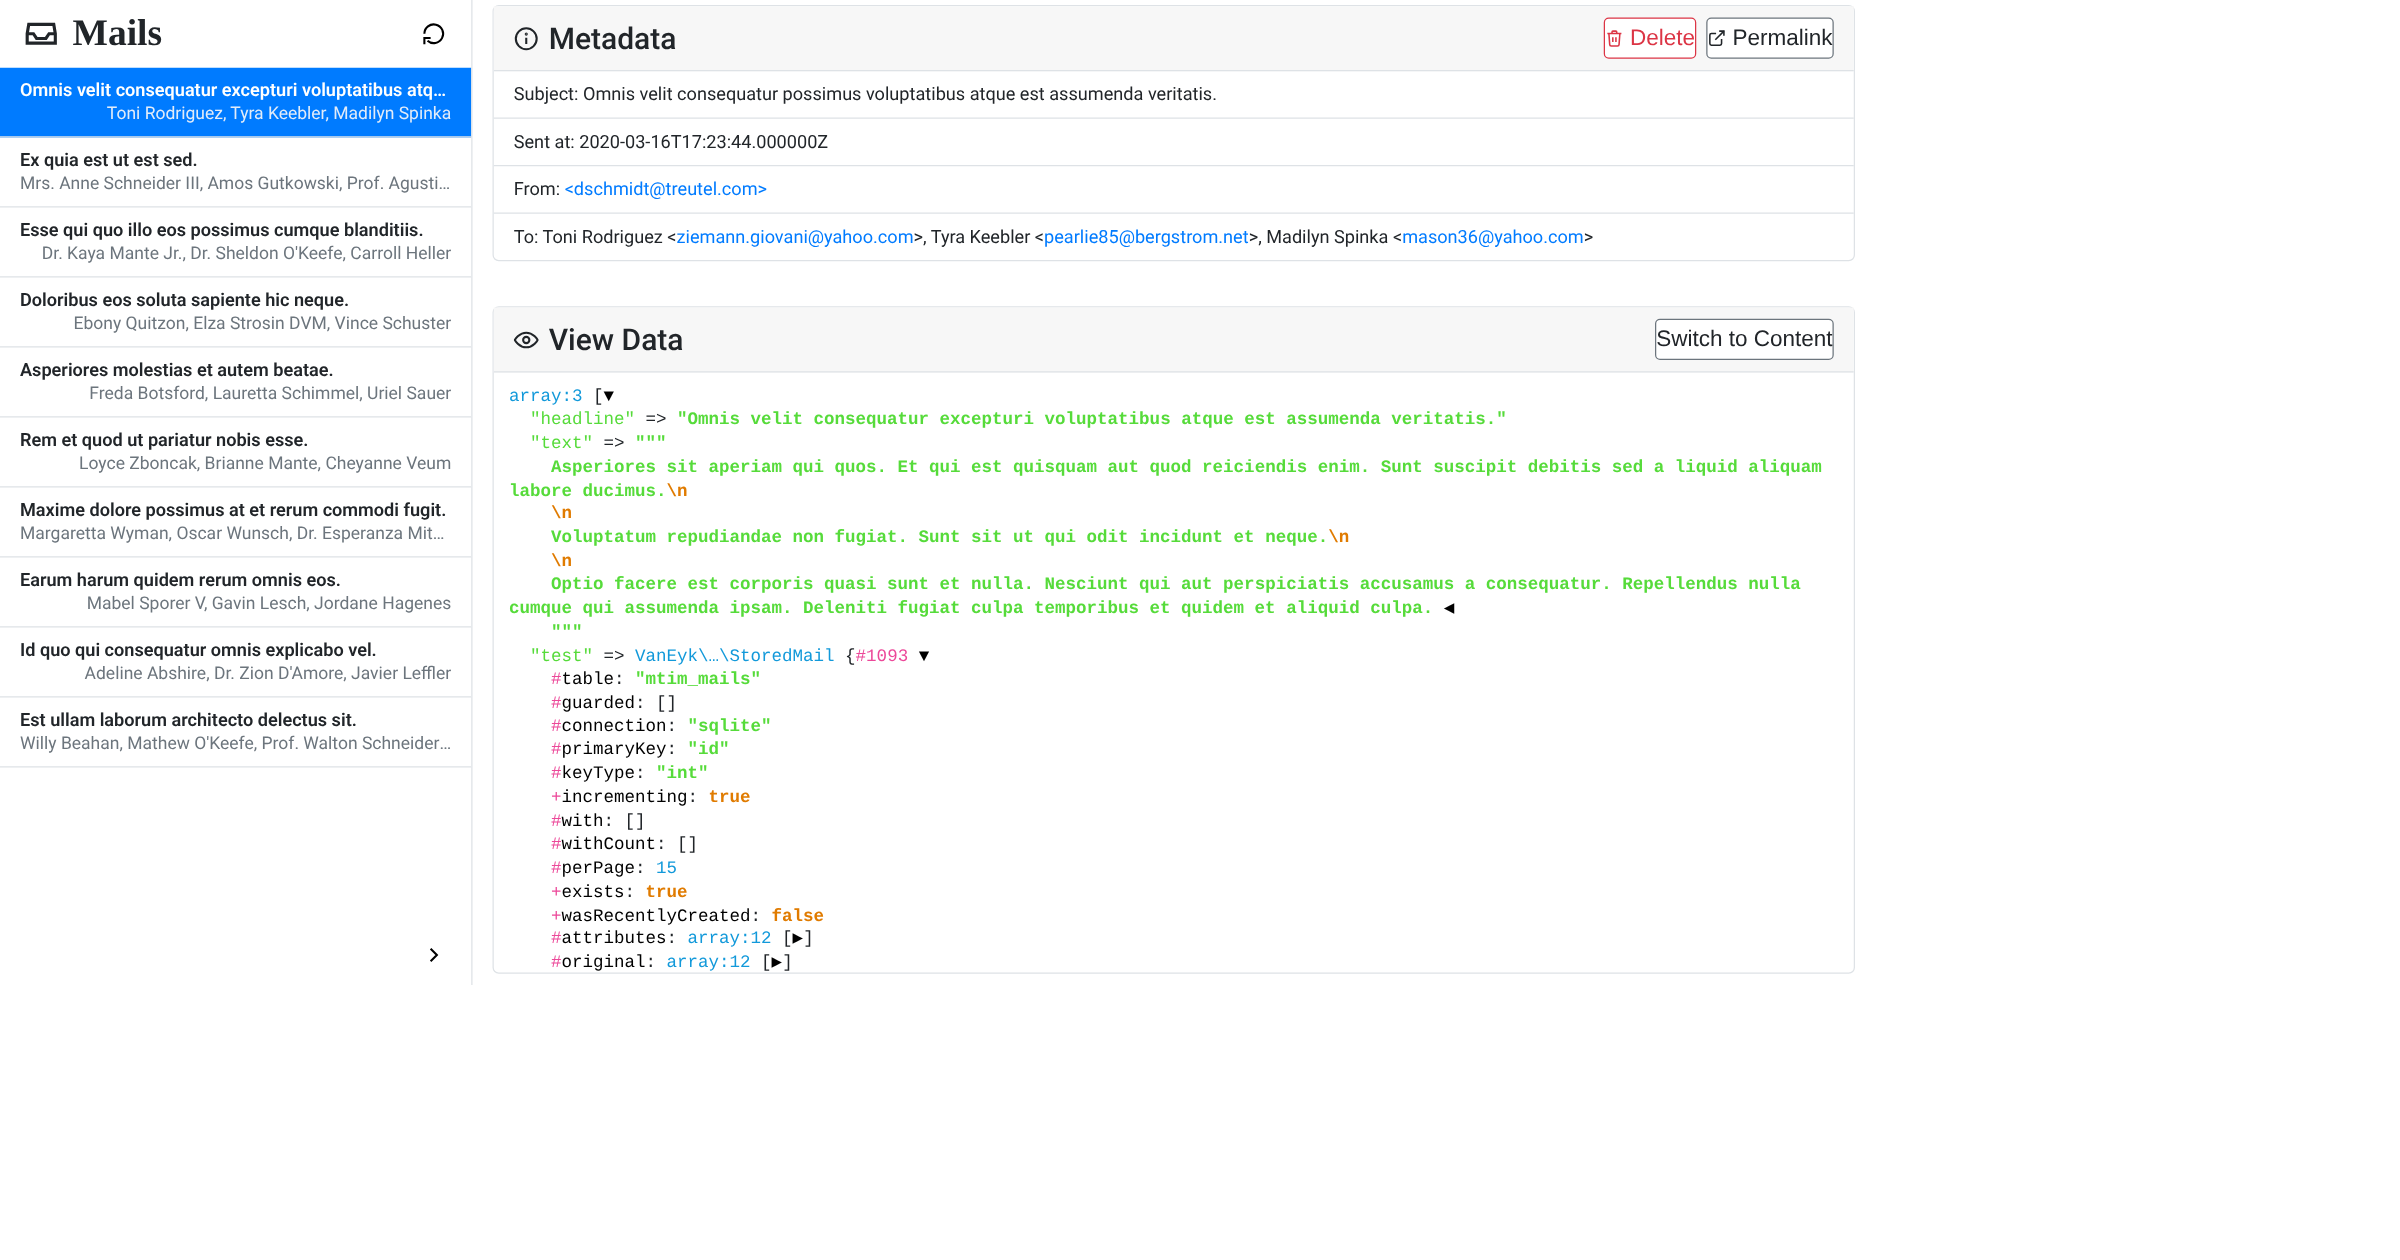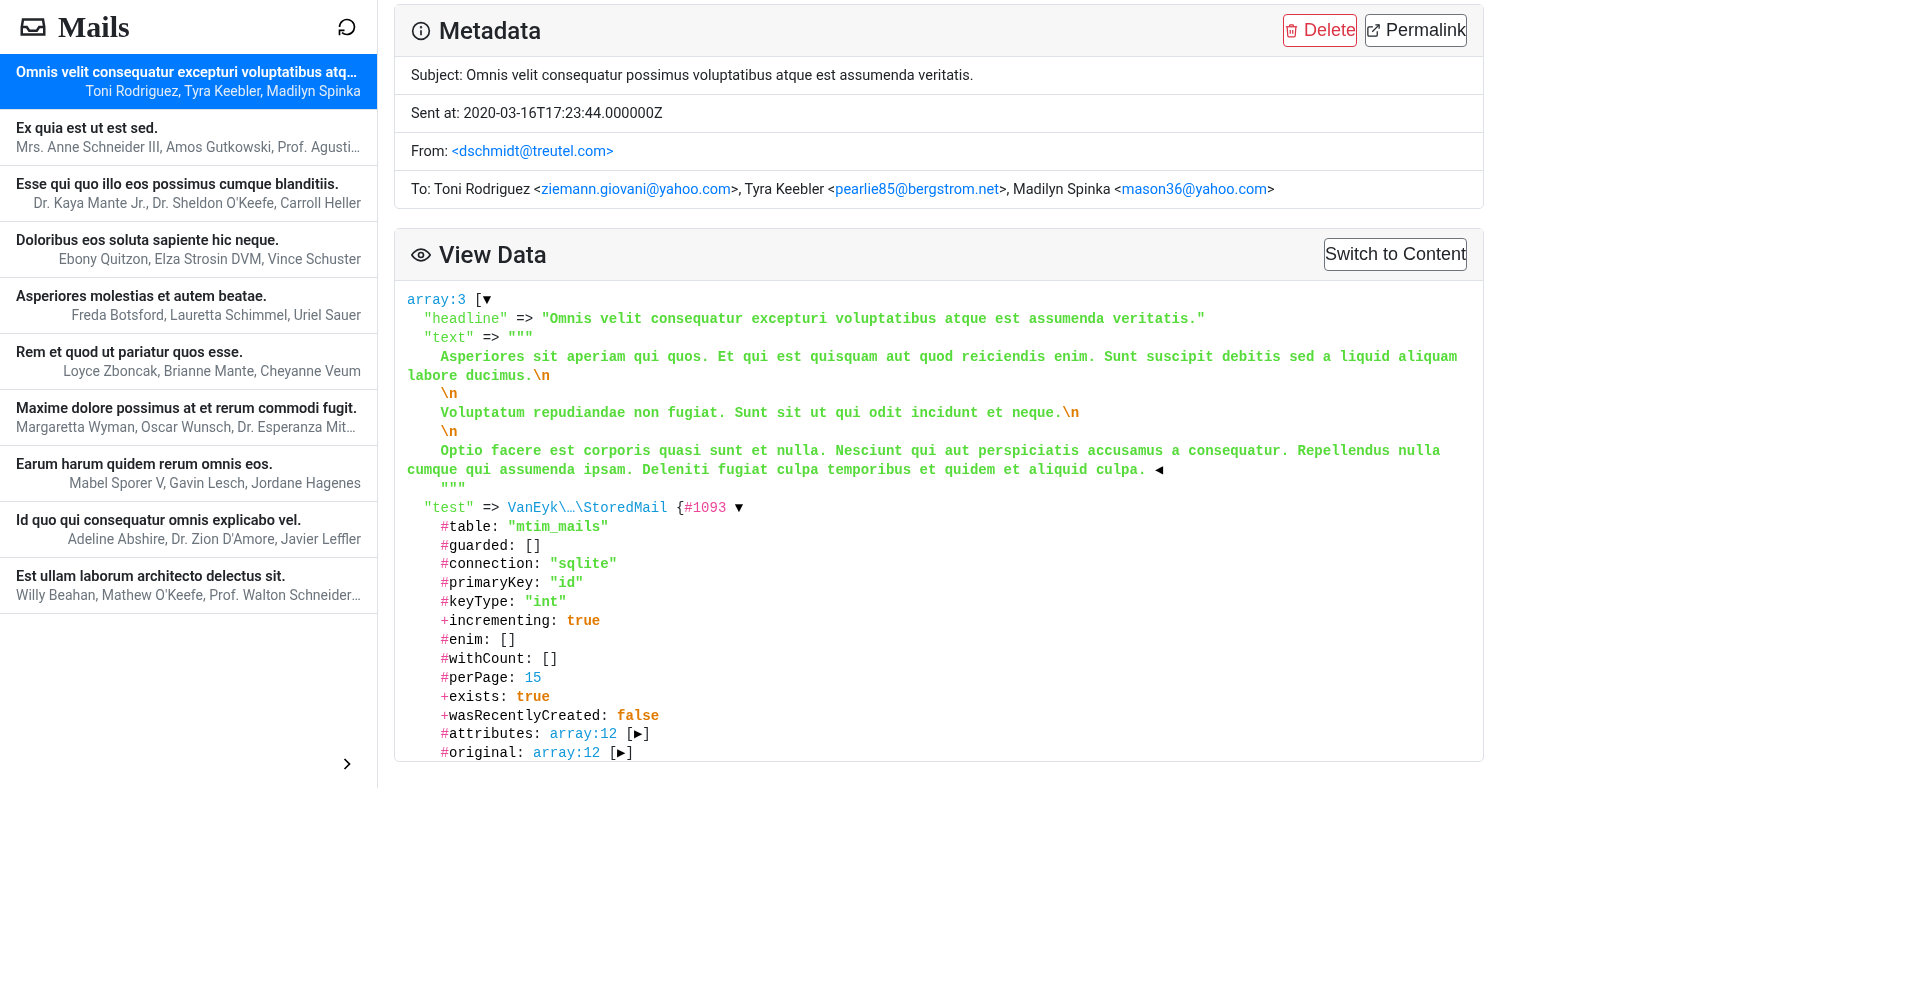--- a/index.html
+++ b/index.html
@@ -12,21 +12,21 @@
 .refresh-btn { background: none; border: none; cursor: pointer; padding: 4px; }
 .mail-list { flex: 1; overflow: hidden; }
 .mail-item { padding: 10px 16px; border-bottom: 1px solid #dee2e6; cursor: pointer; }
 .mail-item.active { background: #007bff; color: #fff; }
 .mail-item .subject { font-weight: 600; font-size: 14.5px; white-space: nowrap; overflow: hidden; text-overflow: ellipsis; }
 .mail-item.active .subject { color: #fff; }
 .mail-item .recips { font-size: 14px; color: #6c757d; margin-top: 2px; white-space: nowrap; overflow: hidden; text-overflow: ellipsis; text-align: right; }
 .mail-item.active .recips { color: #e2ecf9; }
 .next-btn { position: absolute; bottom: 8px; right: 14px; background: none; border: none; cursor: pointer; padding: 6px; }
 .main { flex: 1; padding: 4px 16px 0 16px; overflow: hidden; }
-.card { border: 1px solid #dee2e6; border-radius: 5px; margin-bottom: 19px; background: #fff; }
+.card { border: 1px solid #dee2e6; border-radius: 5px; margin-bottom: 36px; background: #fff; }
 .card-header { background: #f7f7f7; border-bottom: 1px solid #dee2e6; padding: 9px 16px; display: flex; align-items: center; }
 .card-header h2 { font-size: 24px; font-weight: 500; display: flex; align-items: center; gap: 8px; }
 .card-header .spacer { flex: 1; }
 .btn { border: 1px solid #6c757d; background: #fff; border-radius: 4px; padding: 5px 0; font-size: 18px; cursor: pointer; display: inline-flex; align-items: center; gap: 5px; color: #212529; }
 .btn.danger { border-color: #dc3545; color: #dc3545; }
 .btn + .btn { margin-left: 8px; }
 .meta-row { padding: 10px 16px; border-bottom: 1px solid #dee2e6; font-size: 14.5px; }
 .meta-row:last-child { border-bottom: none; }
 .meta-row a { color: #007bff; text-decoration: none; }
 .dump { font-family: "SFMono-Regular", Consolas, "Liberation Mono", Menlo, monospace; font-size: 14px; line-height: 1.35; padding: 10px 12px 10px 12px; white-space: pre-wrap; word-break: break-word; overflow: auto; max-height: 480px; border-left: 0; }
@@ -78,21 +78,21 @@
         </div>
         <div class="mail-item">
           <div class="subject">Doloribus eos soluta sapiente hic neque.</div>
           <div class="recips">Ebony Quitzon, Elza Strosin DVM, Vince Schuster</div>
         </div>
         <div class="mail-item">
           <div class="subject">Asperiores molestias et autem beatae.</div>
           <div class="recips">Freda Botsford, Lauretta Schimmel, Uriel Sauer</div>
         </div>
         <div class="mail-item">
-          <div class="subject">Rem et quod ut pariatur quos esse.</div>
+          <div class="subject">Rem et quod ut pariatur nobis esse.</div>
           <div class="recips">Loyce Zboncak, Brianne Mante, Cheyanne Veum</div>
         </div>
         <div class="mail-item">
           <div class="subject">Maxime dolore possimus at et rerum commodi fugit.</div>
           <div class="recips">Margaretta Wyman, Oscar Wunsch, Dr. Esperanza Mitchell …</div>
         </div>
         <div class="mail-item">
           <div class="subject">Earum harum quidem rerum omnis eos.</div>
           <div class="recips">Mabel Sporer V, Gavin Lesch, Jordane Hagenes</div>
         </div>
@@ -179,21 +179,21 @@
     <span class="sf-bool">\n</span>
 <span class="sf-str">    Optio facere est corporis quasi sunt et nulla. Nesciunt qui aut perspiciatis accusamus a consequatur. Repellendus nulla cumque qui assumenda ipsam. Deleniti fugiat culpa temporibus et quidem et aliquid culpa.</span> <span class="sf-toggle">◀</span>
 <span class="sf-str">    """</span>
   <span class="sf-key">"test"</span> =&gt; <span class="sf-note">VanEyk\…\</span><span class="sf-note">StoredMail</span> {<span class="sf-hash">#1093</span> <span class="sf-toggle">▼</span>
     <span class="sf-hash">#</span><span class="sf-prop">table</span>: <span class="sf-str">"mtim_mails"</span>
     <span class="sf-hash">#</span><span class="sf-prop">guarded</span>: []
     <span class="sf-hash">#</span><span class="sf-prop">connection</span>: <span class="sf-str">"sqlite"</span>
     <span class="sf-hash">#</span><span class="sf-prop">primaryKey</span>: <span class="sf-str">"id"</span>
     <span class="sf-hash">#</span><span class="sf-prop">keyType</span>: <span class="sf-str">"int"</span>
     <span class="sf-hash">+</span><span class="sf-prop">incrementing</span>: <span class="sf-bool">true</span>
-    <span class="sf-hash">#</span><span class="sf-prop">enim</span>: []
+    <span class="sf-hash">#</span><span class="sf-prop">with</span>: []
     <span class="sf-hash">#</span><span class="sf-prop">withCount</span>: []
     <span class="sf-hash">#</span><span class="sf-prop">perPage</span>: <span class="sf-num">15</span>
     <span class="sf-hash">+</span><span class="sf-prop">exists</span>: <span class="sf-bool">true</span>
     <span class="sf-hash">+</span><span class="sf-prop">wasRecentlyCreated</span>: <span class="sf-bool">false</span>
     <span class="sf-hash">#</span><span class="sf-prop">attributes</span>: <span class="sf-note">array:12</span> [<span class="sf-toggle">▶</span>]
     <span class="sf-hash">#</span><span class="sf-prop">original</span>: <span class="sf-note">array:12</span> [<span class="sf-toggle">▶</span>]
     : []
     : []
     : []
     : 

